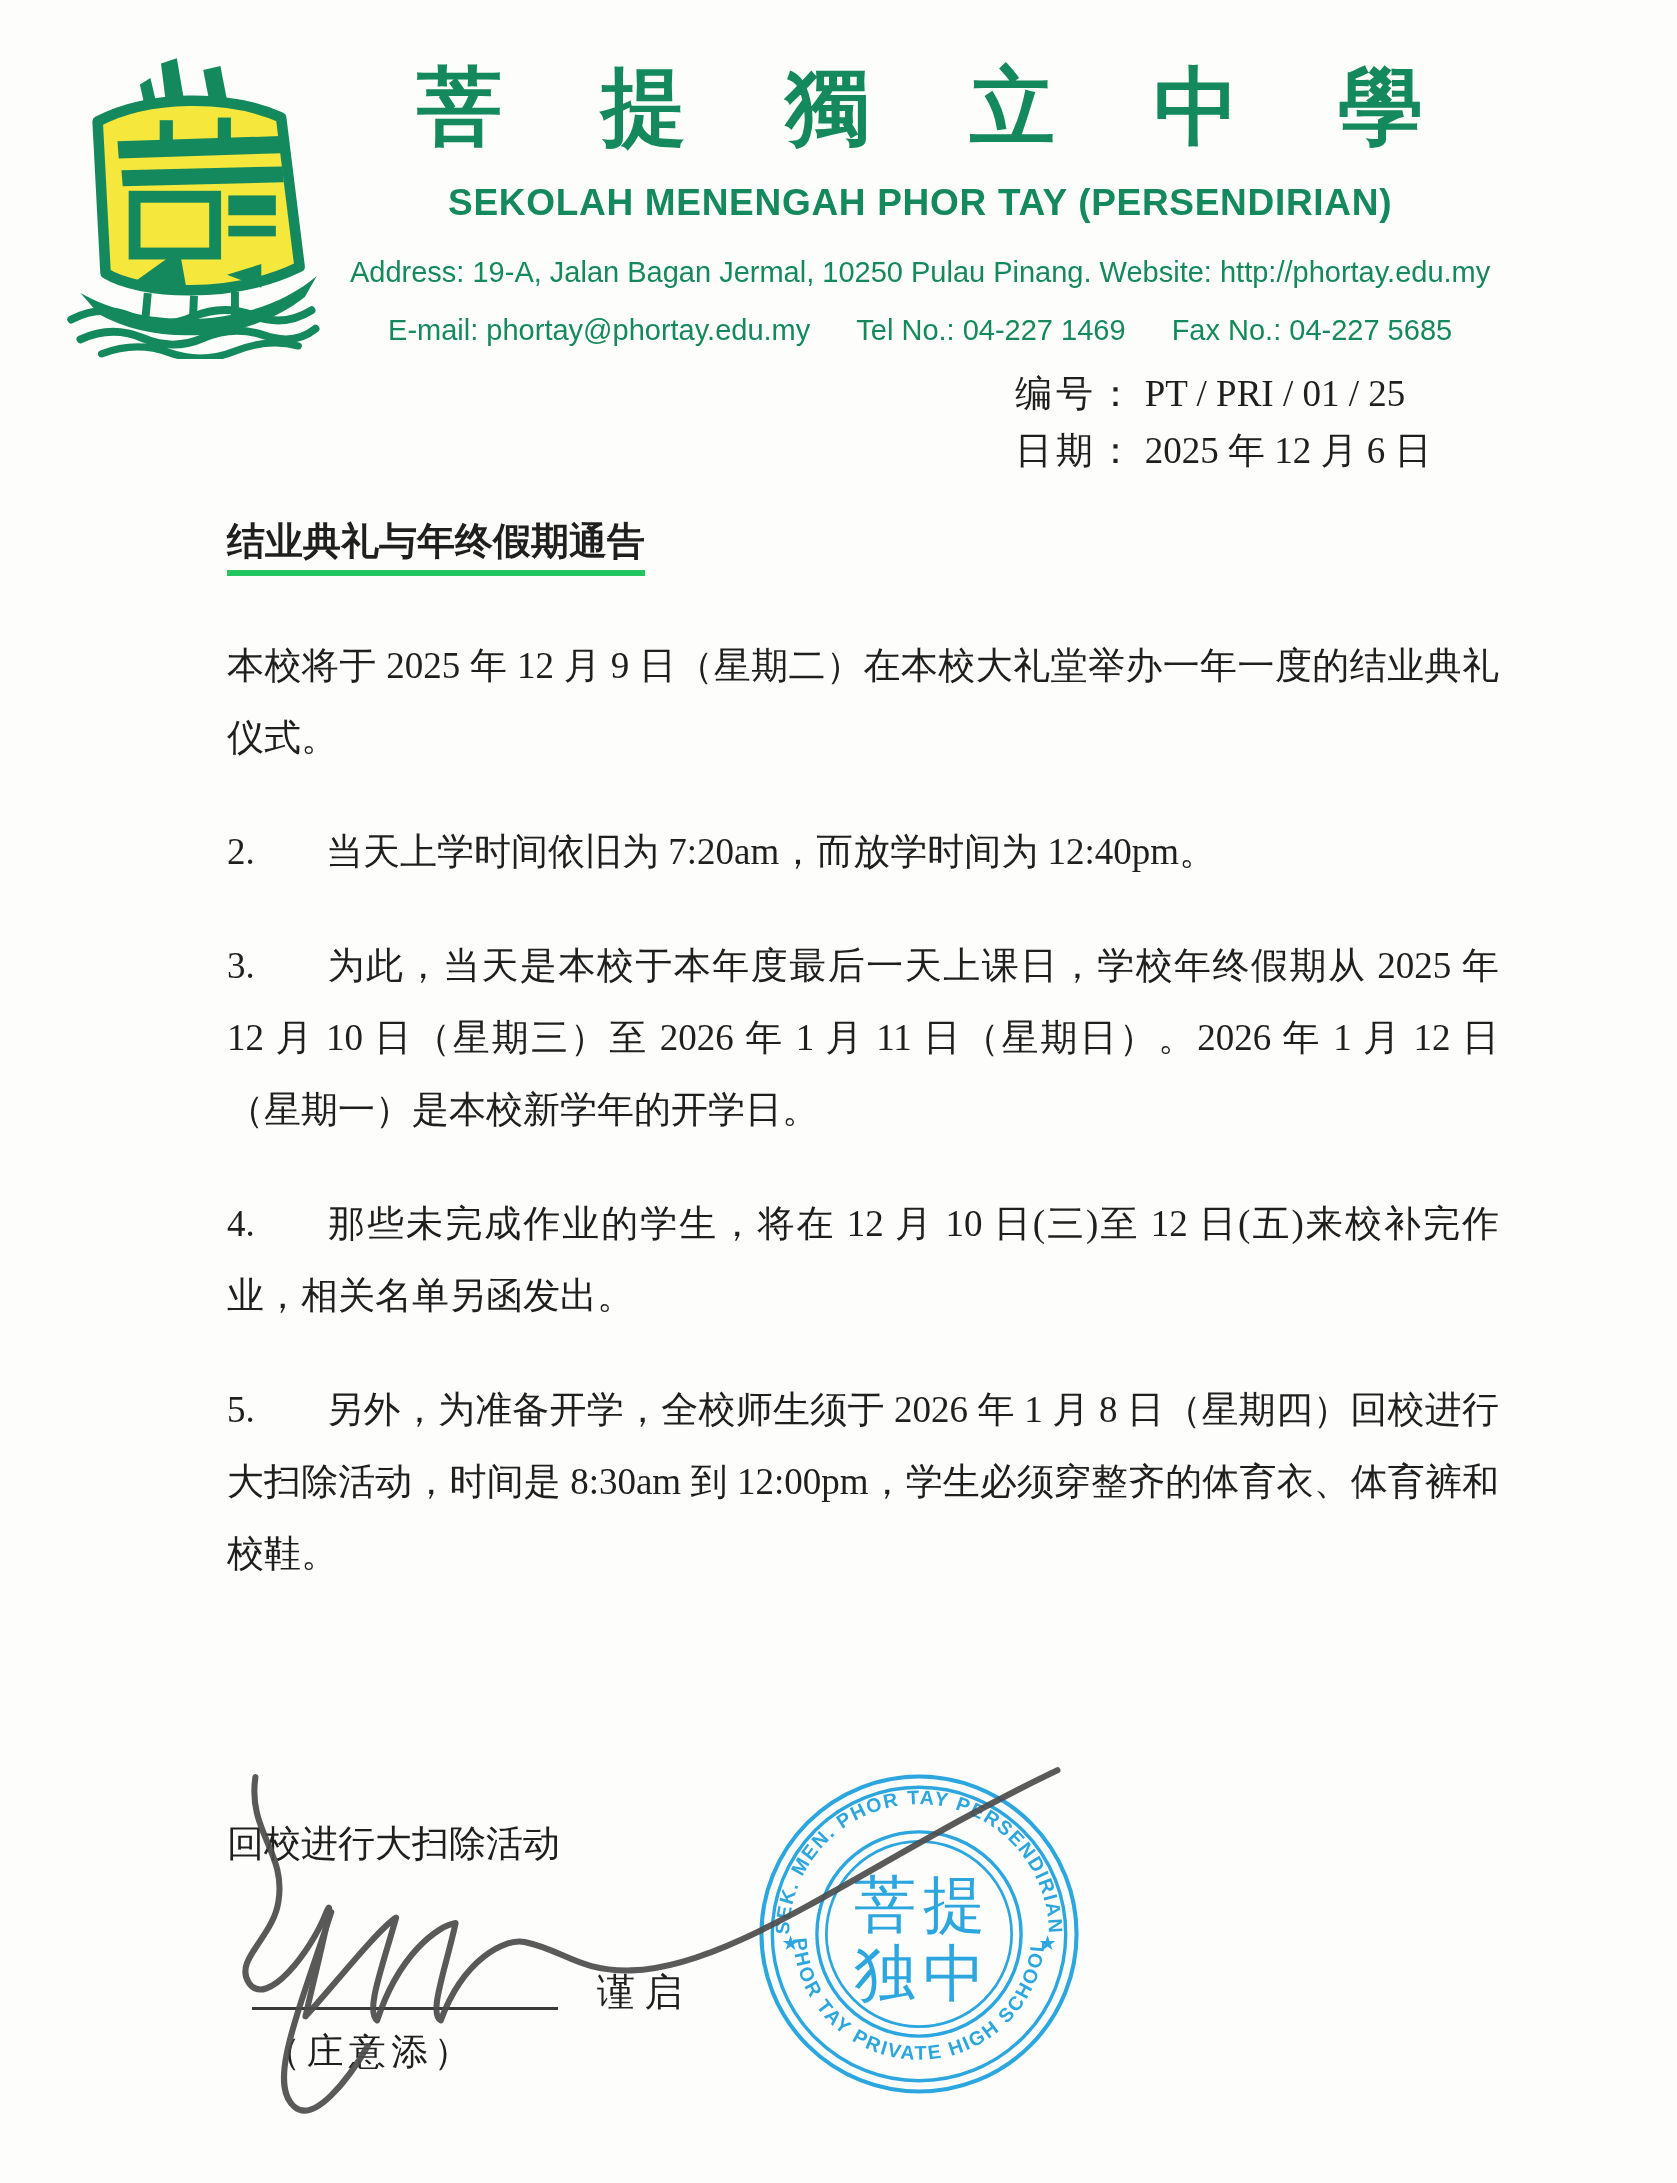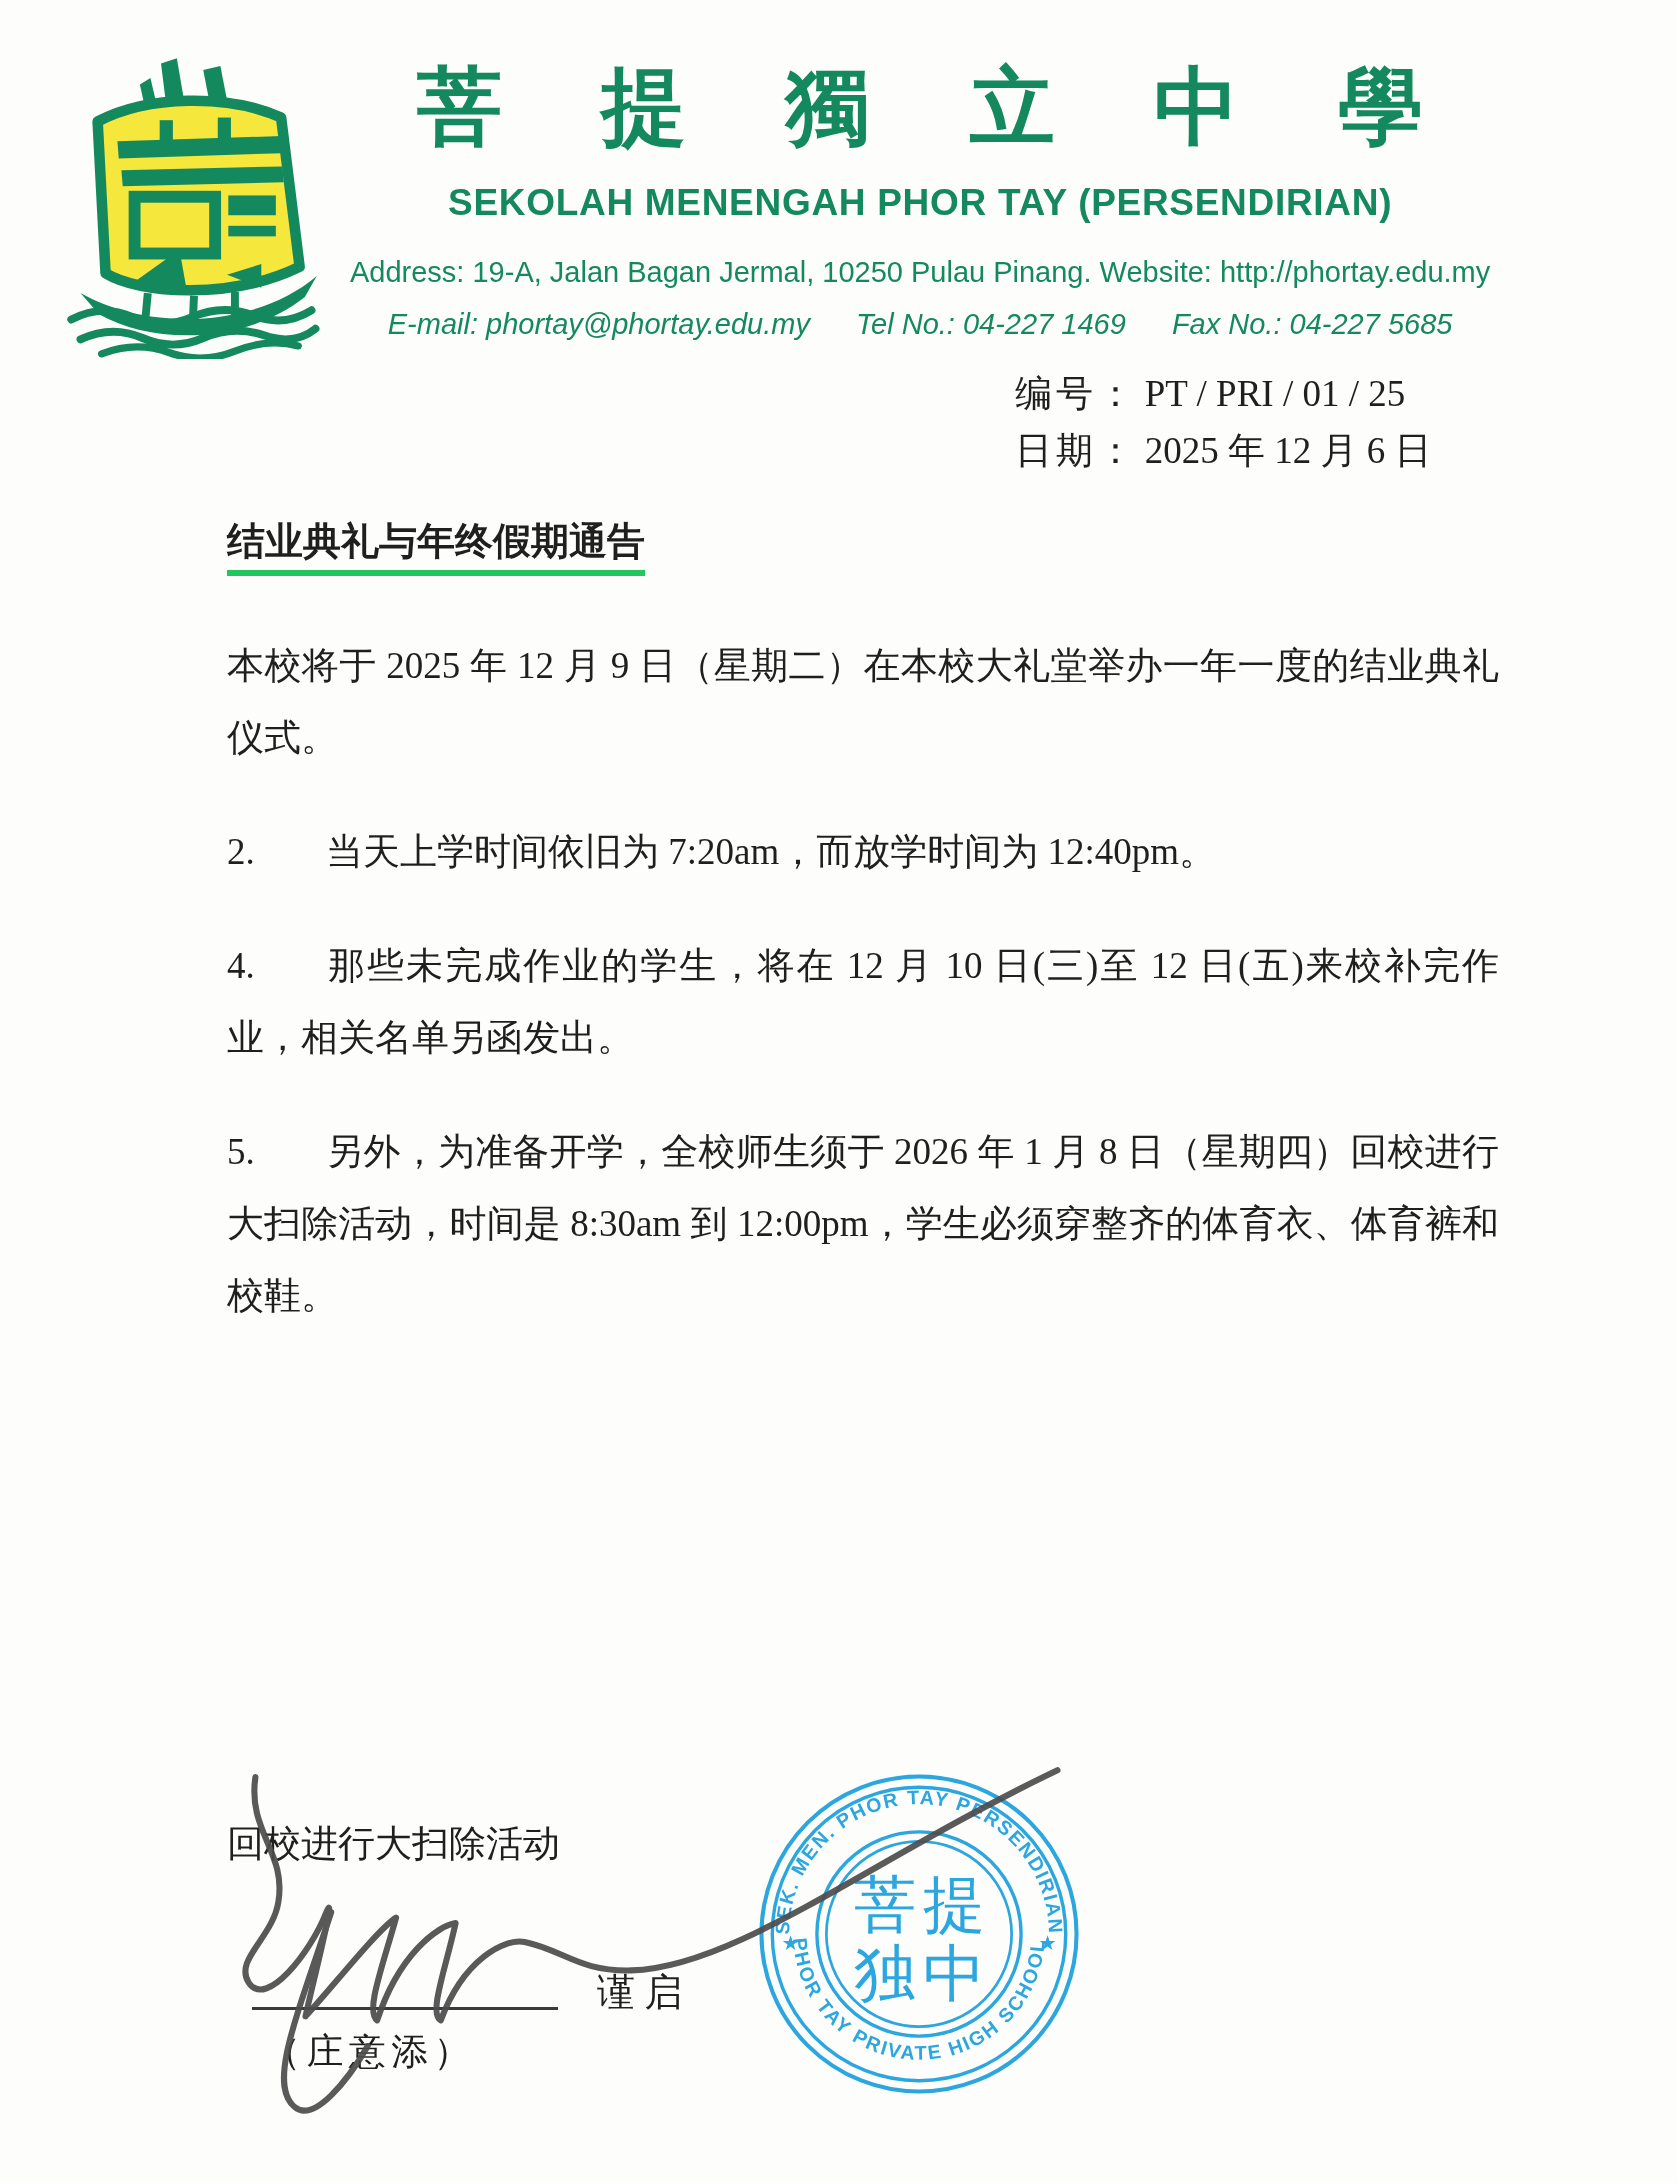--- a/index.html
+++ b/index.html
@@ -6,21 +6,21 @@
   .page{
     position:relative;width:1678px;height:2183px;background:#fdfdfb;overflow:hidden;
     font-family:"Liberation Serif","DejaVu Serif",serif;color:#1f1f1f;
   }
   
   .logo{position:absolute;left:62px;top:53px;width:264px;height:306px;}
   .header-text{position:absolute;left:169px;right:6.8px;top:50px;text-align:center;color:#15895e;}
   .zh-title{font-size:85px;line-height:115px;font-weight:bold;letter-spacing:39px;padding-left:39px;white-space:nowrap;font-family:Liberation Serif, serif;}
   .en-title{font-family:"Liberation Sans","DejaVu Sans",sans-serif;font-size:37px;line-height:65px;font-weight:bold;letter-spacing:0.7px;margin-top:5.4px;white-space:nowrap;}
   .addr-line{font-family:"Liberation Sans","DejaVu Sans",sans-serif;font-size:29px;line-height:39px;margin-top:17.6px;white-space:nowrap;}
-  .mail-line{font-family:"Liberation Sans","DejaVu Sans",sans-serif;font-size:29px;line-height:39px;margin-top:13px;white-space:nowrap;font-style:italic;}
+  .mail-line{font-family:"Liberation Sans","DejaVu Sans",sans-serif;font-size:29px;line-height:39px;margin-top:19px;white-space:nowrap;}
   .mail-line .seg{margin:0 19px;}
   
   .meta{position:absolute;left:1015px;top:365px;font-size:37px;line-height:57px;}
   .meta .lbl{letter-spacing:4px;}
   .meta .val{margin-left:6.8px;}
   
   .body{position:absolute;left:227px;top:514px;width:1272px;font-size:37px;}
   .salutation{line-height:47px;margin-bottom:57px;}
   .subject{margin-bottom:62px;font-weight:bold;font-size:38px;line-height:54px;}
   .subject span{border-bottom:6px solid #22c55e;padding-bottom:8px;}
@@ -92,20 +92,23 @@
       <span>结业典礼与年终假期通告</span>
     </div>
 
     <p class="para">
       <span>本校将于 2025 年 12 月 9 日（星期二）在本校大礼堂举办一年一度的结业典礼仪式。</span>
     </p>
     <p class="para">
       <span class="pnum">2.</span><span>当天上学时间依旧为 7:20am，而放学时间为 12:40pm。</span>
     </p>
     <p class="para">
+      <span class="pnum">3.</span><span>为此，当天是本校于本年度最后一天上课日，学校年终假期从 2025 年 12 月 10 日（星期三）至 2026 年 1 月 11 日（星期日）。2026 年 1 月 12 日（星期一）是本校新学年的开学日。</span>
+    </p>
+    <p class="para">
       <span class="pnum">4.</span><span>那些未完成作业的学生，将在 12 月 10 日(三)至 12 日(五)来校补完作业，相关名单另函发出。</span>
     </p>
     <p class="para">
       <span class="pnum">5.</span><span>另外，为准备开学，全校师生须于 2026 年 1 月 8 日（星期四）回校进行大扫除活动，时间是 8:30am 到 12:00pm，学生必须穿整齐的体育衣、体育裤和校鞋。</span>
     </p>
 
   </div>
 
   <div class="sign-title">回校进行大扫除活动</div>
 

